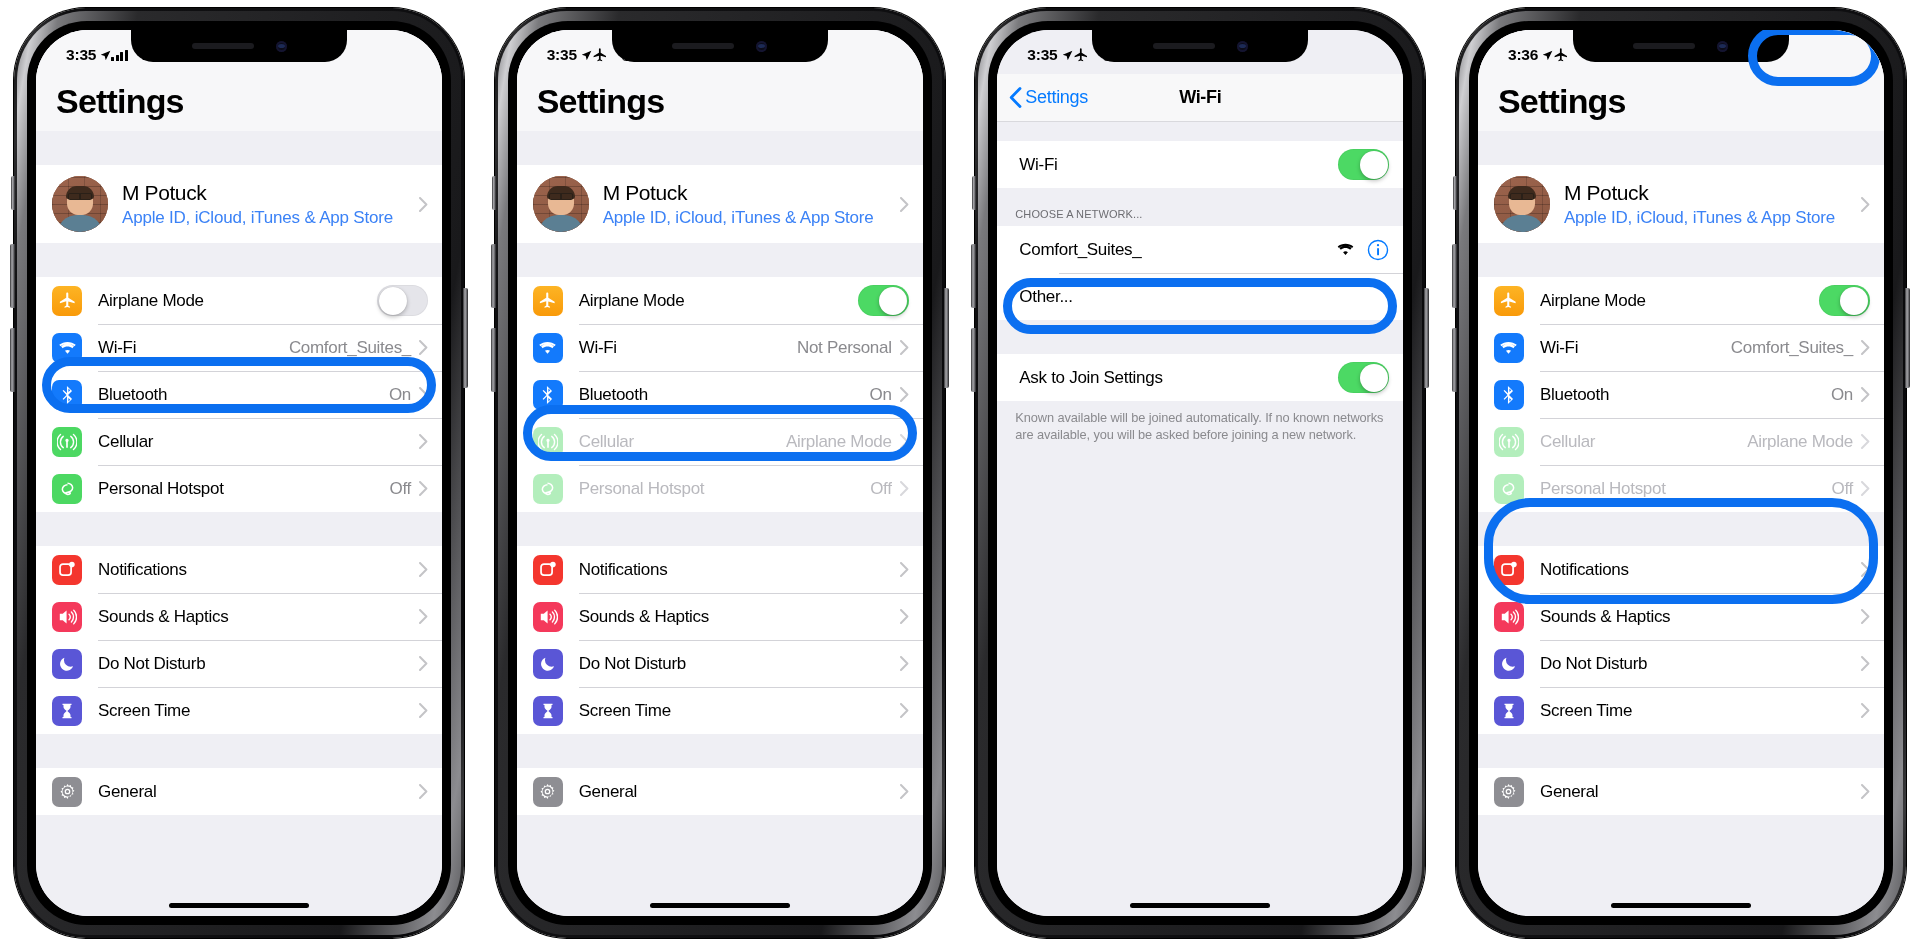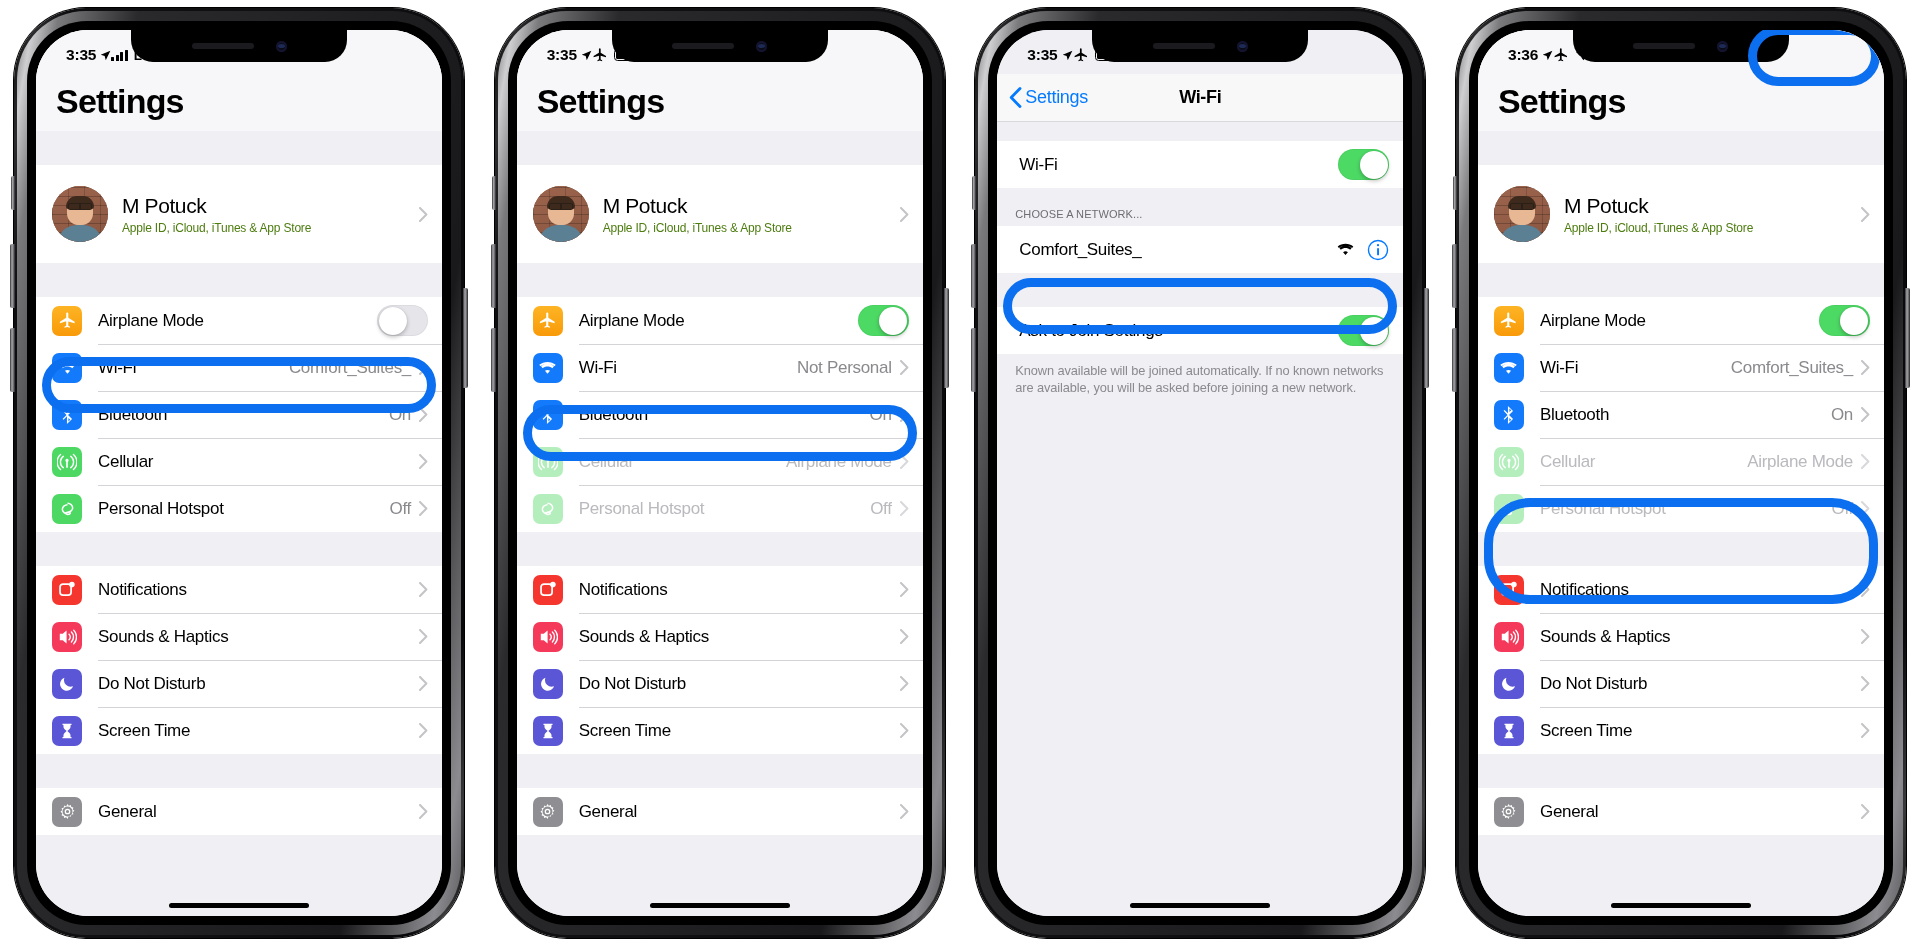--- a/index.html
+++ b/index.html
@@ -87,21 +87,21 @@
 
   
   .statusbar {
     position: absolute; top: 0; left: 0; right: 0; height: 44px;
     display: flex; align-items: center; justify-content: flex-start;
     padding: 6px 26px 0 30px;
     font-size: 15.5px; font-weight: bold; color: #000;
     z-index: 21;
   }
   .sb-left { display: flex; align-items: center; gap: 4px; letter-spacing: -0.2px; }
-  .sb-right { display: flex; align-items: center; gap: 6px; }
+  .sb-right { display: flex; align-items: center; gap: 14px; }
   .loc-arrow { display:inline-block; width:11px; height:11px; }
   .sig-bars { display: flex; align-items: flex-end; gap: 1.5px; height: 11px; }
   .sig-bars i { width: 3px; background:#000; border-radius: 0.5px; display:block; }
   .sig-bars i:nth-child(1){height:4px;}
   .sig-bars i:nth-child(2){height:6px;}
   .sig-bars i:nth-child(3){height:8.5px;}
   .sig-bars i:nth-child(4){height:11px;}
   .lte { font-size: 13.5px; font-weight: 600; letter-spacing: -0.2px; }
   .batt { position: relative; width: 26px; height: 12.5px; border: 1.6px solid #000;
           border-radius: 3.6px; padding: 1.4px; }
@@ -140,21 +140,21 @@
   .gap { height: 34px; background: #efeff4; }
   .gap.sm { height: 19px; }
   .group { background: #fff; }
   .row {
     position: relative;
     display: flex; align-items: center;
     height: 47px;
     padding-left: 16px; padding-right: 14px;
     background: #fff;
   }
-  .row.tall { height: 98px; align-items: center; }
+  .row.tall { height: 78px; align-items: center; }
   .row + .row::before {
     content: ""; position: absolute; left: 62px; right: 0; top: 0;
     height: 0.5px; background: #d3d3d8;
   }
   .icon {
     width: 30px; height: 30px; border-radius: 7px; flex: 0 0 auto;
     margin-right: 16px;
     display: flex; align-items: center; justify-content: center;
     color: #fff;
   }
@@ -206,21 +206,21 @@
     position:absolute; left:50%; top:31%; transform:translateX(-50%);
     width:25px; height:7px; border-radius:3px;
     border:1.4px solid #2a2018; border-left:none; border-right:none;
     background: linear-gradient(90deg,#2a2018 0 1.4px, transparent 1.4px calc(50% - .7px), #2a2018 calc(50% - .7px) calc(50% + .7px), transparent calc(50% + .7px) calc(100% - 1.4px), #2a2018 calc(100% - 1.4px));
   }
   .avatar .body {
     position:absolute; left:50%; bottom:-3px; transform:translateX(-50%);
     width:46px; height:20px; border-radius:20px 20px 0 0; background:#5b7f93;
   }
   .name { font-size: 21px; color:#000; letter-spacing:-0.4px; }
-  .sub  { font-size: 12px; color:#4d7c0f; letter-spacing:-0.2px; margin-top: 3px; }
+  .sub  { font-size: 17px; color:#3b82f6; letter-spacing:-0.2px; margin-top: 3px; }
 
   
   .sec-header {
     padding: 20px 16px 6px 18px;
     font-size: 11px; color: #6d6d72; letter-spacing: 0.1px;
     text-transform: uppercase;
   }
   .sec-footer {
     padding: 8px 18px 0 18px;
     font-size: 12.8px; line-height: 1.34; color: #8a8a8e; letter-spacing: -0.1px;
@@ -722,20 +722,23 @@
                 <span class="label">Comfort_Suites_</span>
                 <svg class="wifi-glyph" viewBox="0 0 24 20">
                     <path fill="#000" d="M12 17.4l3.2-3.9c-1.7-1.5-4.6-1.5-6.4 0L12 17.4zM5.8 10.2c3.4-2.9 9-2.9 12.4 0l1.9-2.3c-4.5-3.8-11.7-3.8-16.2 0l1.9 2.3zM12 2.3c-3.9 0-7.6 1.3-10.4 3.6l1.6 2C5.6 6 8.7 4.9 12 4.9s6.4 1.1 8.8 3l1.6-2C19.6 3.6 15.9 2.3 12 2.3z"></path>
                   </svg>
                 <svg class="info-btn" viewBox="0 0 24 24">
                   <circle cx="12" cy="12" r="10.4" fill="none" stroke="#047aff" stroke-width="1.5"></circle>
                   <circle cx="12" cy="6.7" r="1.25" fill="#047aff"></circle>
                   <rect x="11" y="9.8" width="2.1" height="8" rx="1" fill="#047aff"></rect>
                 </svg>
               </div>
+              <div class="row" style="padding-left:22px;">
+                <span class="label">Other...</span>
+              </div>
             </div>
 
             <div class="gap"></div>
 
             <div class="group">
               <div class="row" style="padding-left:22px;">
                 <span class="label">Ask to Join Settings</span>
                 <span class="toggle on">
                     <span class="knob"></span>
                   </span>

